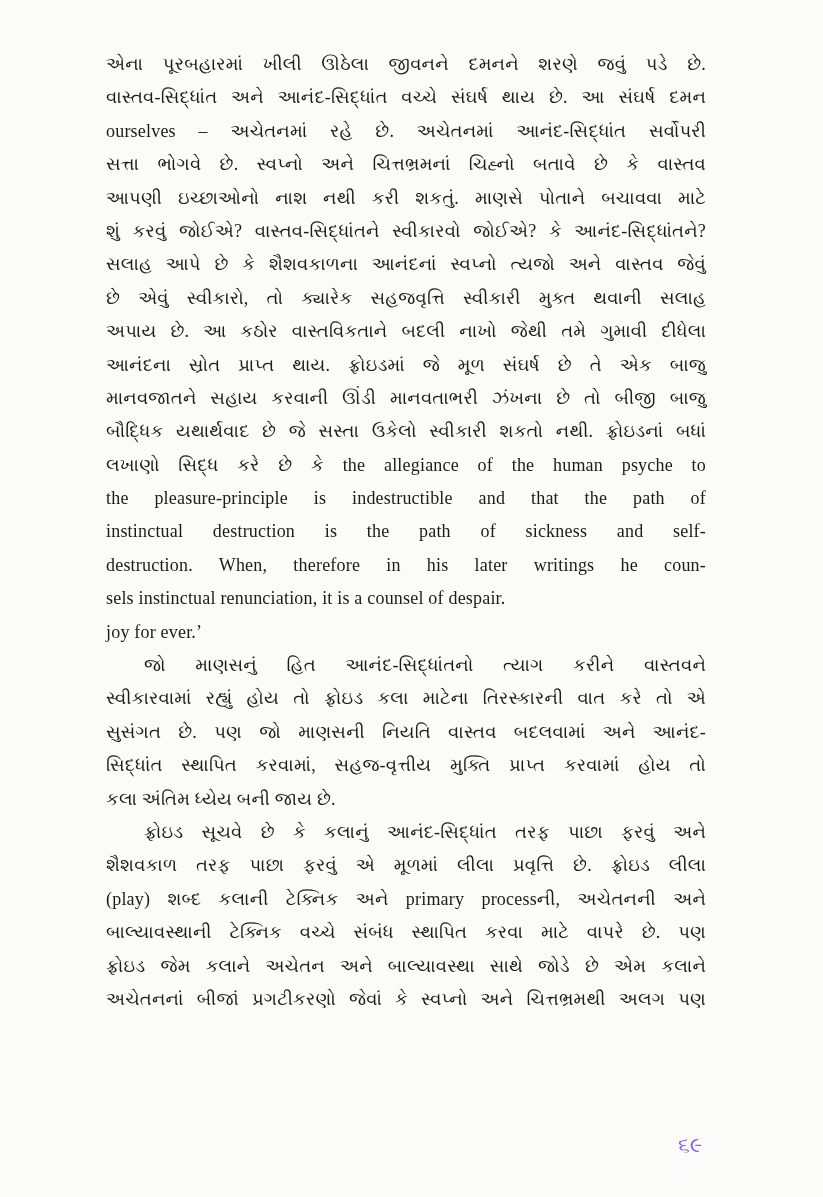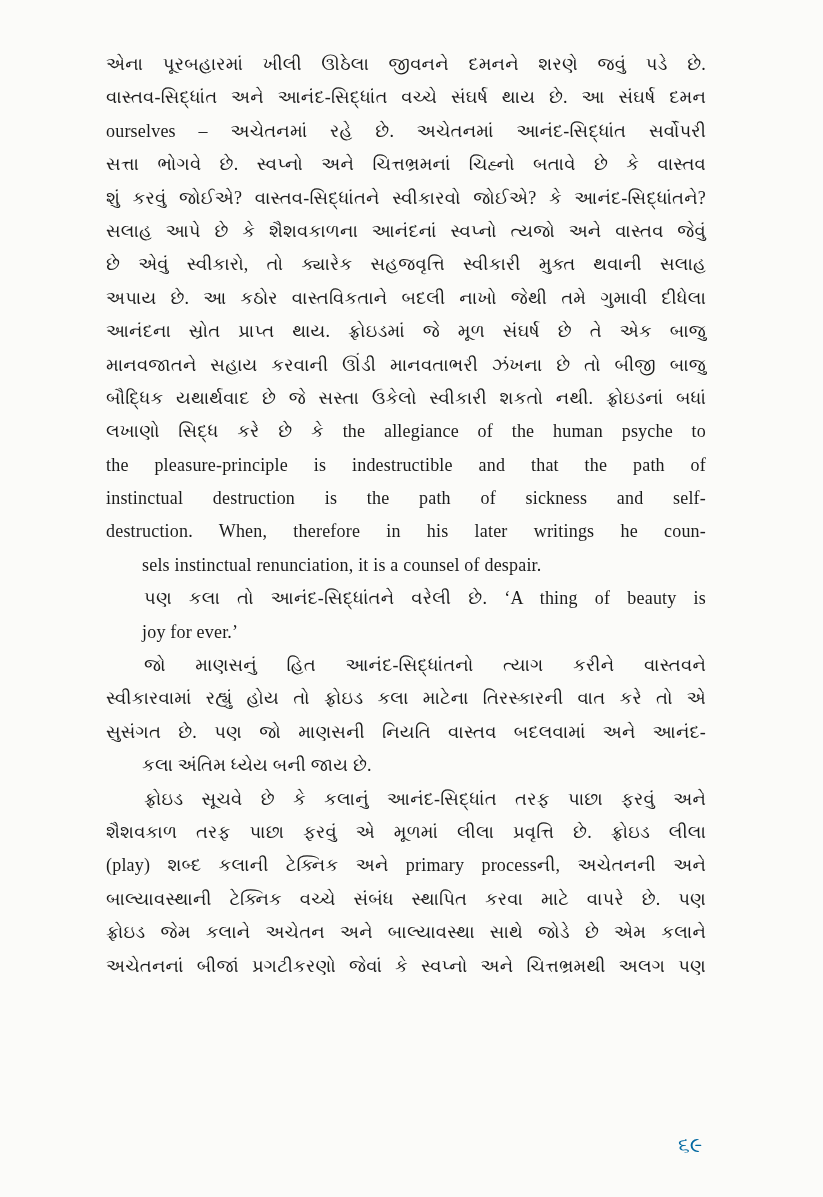--- a/index.html
+++ b/index.html
@@ -28,60 +28,60 @@
     line-height: 32px;
     height: 33.4px;
     text-align: justify;
     text-align-last: justify;
     white-space: normal;
     letter-spacing: 0.2px;
   }
   .line.end {
     text-align: left;
     text-align-last: left;
-    margin-left: 36px;
   }
   .line.indent {
     text-indent: 38px;
   }
   .pagenum {
     position: absolute;
     left: 678px;
     top: 1132px;
     font-size: 21px;
     line-height: 26px;
-    color: #0369a1;
+    color: #8b5cf6;
   }
 </style>
 </head>
 <body>
 
 <div class="page">
   <div class="textblock">
     <div class="line">એના પૂરબહારમાં ખીલી ઊઠેલા જીવનને દમનને શરણે જવું પડે છે.</div>
     <div class="line">વાસ્તવ-સિદ્ધાંત અને આનંદ-સિદ્ધાંત વચ્ચે સંઘર્ષ થાય છે. આ સંઘર્ષ દમન</div>
     <div class="line">ourselves – અચેતનમાં રહે છે. અચેતનમાં આનંદ-સિદ્ધાંત સર્વોપરી</div>
     <div class="line">સત્તા ભોગવે છે. સ્વપ્નો અને ચિત્તભ્રમનાં ચિહ્નો બતાવે છે કે વાસ્તવ</div>
+    <div class="line">આપણી ઇચ્છાઓનો નાશ નથી કરી શકતું. માણસે પોતાને બચાવવા માટે</div>
     <div class="line">શું કરવું જોઈએ? વાસ્તવ-સિદ્ધાંતને સ્વીકારવો જોઈએ? કે આનંદ-સિદ્ધાંતને?</div>
     <div class="line">સલાહ આપે છે કે શૈશવકાળના આનંદનાં સ્વપ્નો ત્યજો અને વાસ્તવ જેવું</div>
     <div class="line">છે એવું સ્વીકારો, તો ક્યારેક સહજવૃત્તિ સ્વીકારી મુક્ત થવાની સલાહ</div>
     <div class="line">અપાય છે. આ કઠોર વાસ્તવિકતાને બદલી નાખો જેથી તમે ગુમાવી દીધેલા</div>
     <div class="line">આનંદના સ્રોત પ્રાપ્ત થાય. ફ્રોઇડમાં જે મૂળ સંઘર્ષ છે તે એક બાજુ</div>
     <div class="line">માનવજાતને સહાય કરવાની ઊંડી માનવતાભરી ઝંખના છે તો બીજી બાજુ</div>
     <div class="line">બૌદ્ધિક યથાર્થવાદ છે જે સસ્તા ઉકેલો સ્વીકારી શકતો નથી. ફ્રોઇડનાં બધાં</div>
     <div class="line">લખાણો સિદ્ધ કરે છે કે the allegiance of the human psyche to</div>
     <div class="line">the pleasure-principle is indestructible and that the path of</div>
     <div class="line">instinctual destruction is the path of sickness and self-</div>
     <div class="line">destruction. When, therefore in his later writings he coun-</div>
     <div class="line end">sels instinctual renunciation, it is a counsel of despair.</div>
-    <div class="line indent">પણ કલા તો આનંદ-સિદ્ધાંતને વરેલી છે. ‘A thing of beauty is</div>
     <div class="line end">joy for ever.’</div>
     <div class="line indent">જો માણસનું હિત આનંદ-સિદ્ધાંતનો ત્યાગ કરીને વાસ્તવને</div>
     <div class="line">સ્વીકારવામાં રહ્યું હોય તો ફ્રોઇડ કલા માટેના તિરસ્કારની વાત કરે તો એ</div>
     <div class="line">સુસંગત છે. પણ જો માણસની નિયતિ વાસ્તવ બદલવામાં અને આનંદ-</div>
+    <div class="line">સિદ્ધાંત સ્થાપિત કરવામાં, સહજ-વૃત્તીય મુક્તિ પ્રાપ્ત કરવામાં હોય તો</div>
     <div class="line end">કલા અંતિમ ધ્યેય બની જાય છે.</div>
     <div class="line indent">ફ્રોઇડ સૂચવે છે કે કલાનું આનંદ-સિદ્ધાંત તરફ પાછા ફરવું અને</div>
     <div class="line">શૈશવકાળ તરફ પાછા ફરવું એ મૂળમાં લીલા પ્રવૃત્તિ છે. ફ્રોઇડ લીલા</div>
     <div class="line">(play) શબ્દ કલાની ટેક્નિક અને primary processની, અચેતનની અને</div>
     <div class="line">બાલ્યાવસ્થાની ટેક્નિક વચ્ચે સંબંધ સ્થાપિત કરવા માટે વાપરે છે. પણ</div>
     <div class="line">ફ્રોઇડ જેમ કલાને અચેતન અને બાલ્યાવસ્થા સાથે જોડે છે એમ કલાને</div>
     <div class="line">અચેતનનાં બીજાં પ્રગટીકરણો જેવાં કે સ્વપ્નો અને ચિત્તભ્રમથી અલગ પણ</div>
   </div>
   <div class="pagenum">૬૯</div>
 </div>

